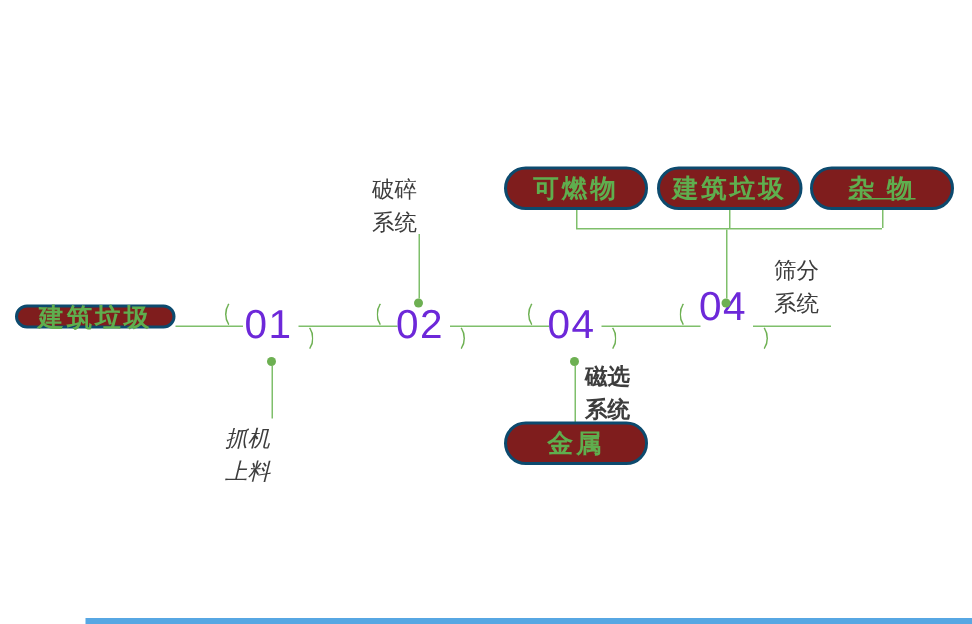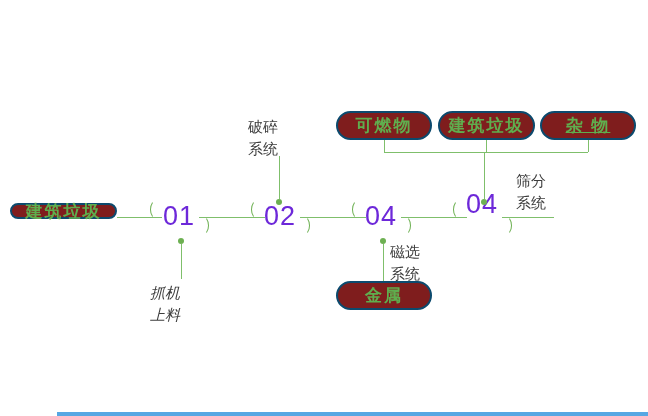--- a/index.html
+++ b/index.html
@@ -87,21 +87,21 @@
 <div class="ann center" style="left:150px; top:282px;font-style:italic;">抓机
 上料</div>
 
 <div class="ann center" style="left:248px; top:116px;">破碎
 系统</div>
 <div class="vline" style="left:279px; top:156px; height:43px;"></div>
 <div class="dot" style="left:276px; top:199px;"></div>
 
 <div class="dot" style="left:380px; top:238px;"></div>
 <div class="vline" style="left:383px; top:244px; height:39px;"></div>
-<div class="ann" style="left:390px; top:241px;">磁选
+<div class="ann" style="left:390px; top:241px;font-weight:bold;">磁选
 系统</div>
 <div class="pill" style="left:336px; top:281px; width:96px; height:29px;">金属</div>
 
 <div class="dot" style="left:481px; top:199px;"></div>
 <div class="vline" style="left:484px; top:153px; height:46px;"></div>
 <div class="ann" style="left:516px; top:170px;">筛分
 系统</div>
 
 <div class="hline" style="left:384px; top:152px; width:204px;"></div>
 <div class="vline" style="left:384px; top:140px; height:12px;"></div>

